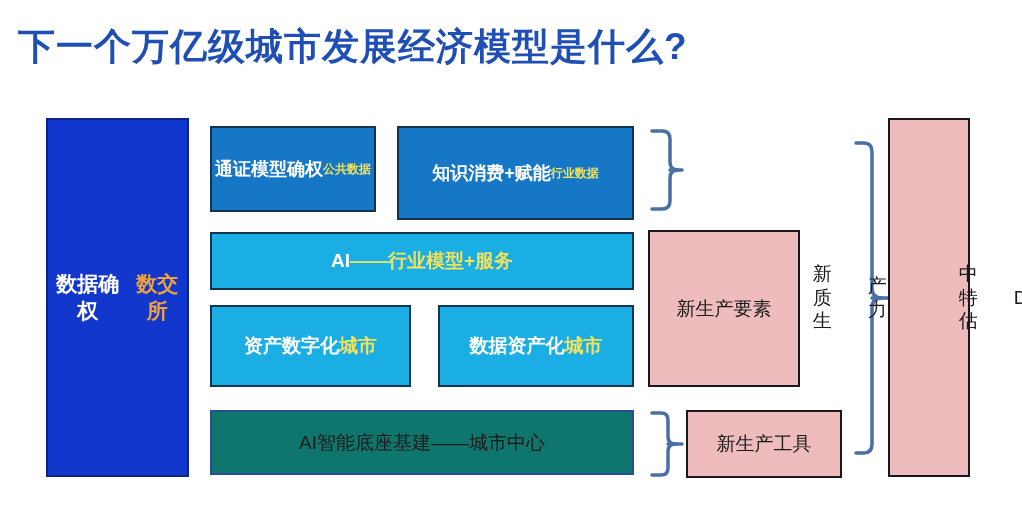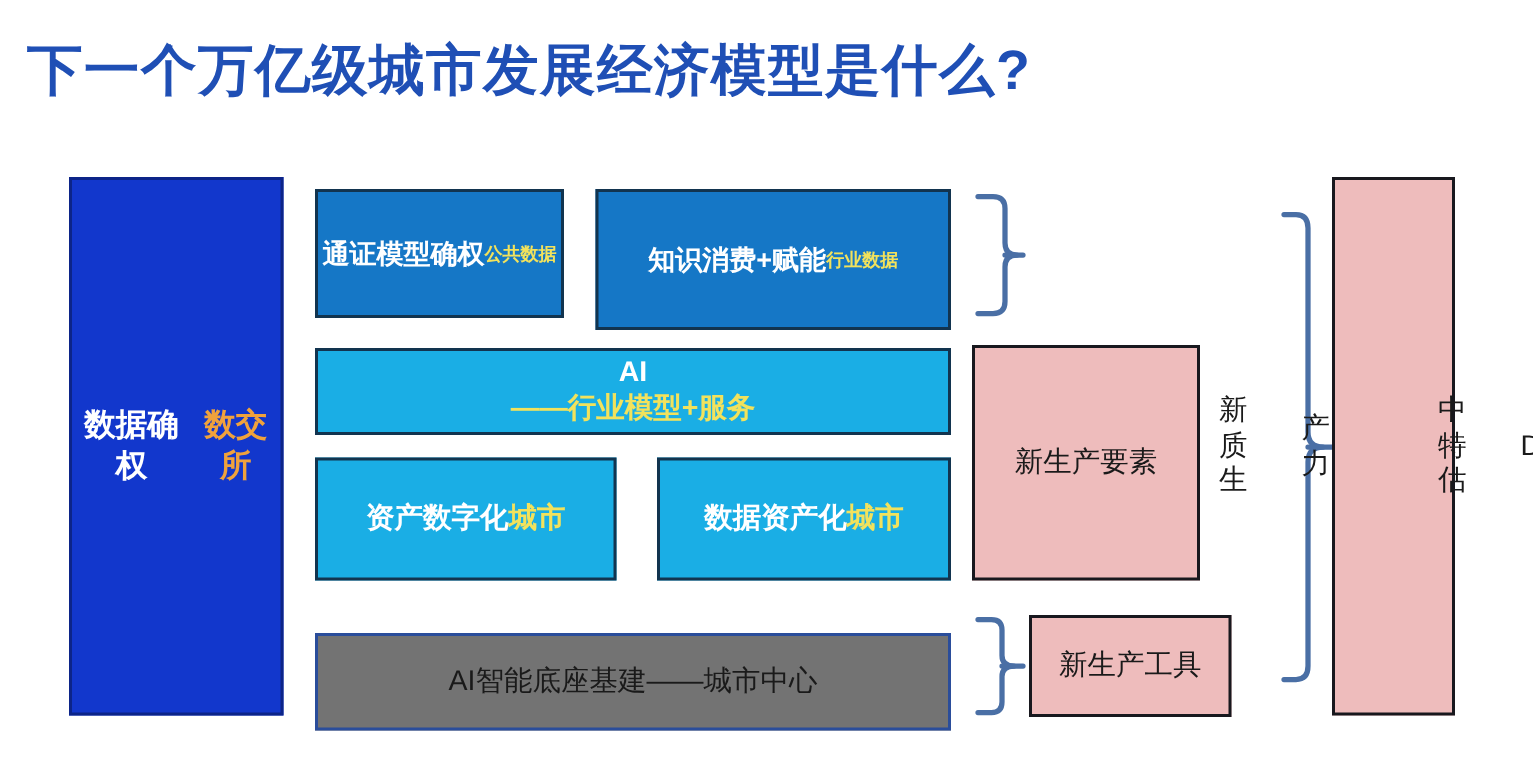--- a/index.html
+++ b/index.html
@@ -81,54 +81,53 @@
 
   
   .cyan {
     background: #1aaee5;
     border: 2px solid #12344f;
   }
   .cyan .l1 { color: #ffffff; font-size: 19px; font-weight: bold; }
   .cyan .l2 { color: #f2e25c; font-size: 19px; font-weight: bold; }
   .r2 {
     left: 210px; top: 232px; width: 424px; height: 58px;
-    flex-direction: column;
+    flex-direction: row;
   }
   .r2 .l1 { margin-right: 0; }
 
   
   .r3c1 { left: 210px; top: 305px; width: 201px; height: 82px; }
   .r3c2 { left: 438px; top: 305px; width: 196px; height: 82px; }
 
   
   .white-box {
     left: 210px; top: 410px; width: 424px; height: 65px;
-    background: #737373;
+    background: #0f766e;
     border: 2px solid #2a4d9b;
-    margin-top: 12px;
   }
   .white-box .l1 {
     color: #1a1a1a;
     font-size: 19px;
     font-weight: normal;
   }
 
   
   .pink {
     background: #eebcbc;
     border: 2px solid #18181e;
   }
   .pink .l1 {
     color: #1a1a1a;
     font-size: 19px;
     font-weight: normal;
   }
   .p1 { left: 686px; top: 124px; width: 152px; height: 88px; }
   .p2 { left: 648px; top: 230px; width: 152px; height: 157px; }
-  .p3 { left: 686px; top: 410px; width: 135px; height: 68px; }
+  .p3 { left: 686px; top: 410px; width: 156px; height: 68px; }
 
   
   .pillar-right {
     left: 888px; top: 118px; width: 82px; height: 359px;
     background: #eebcbc;
     border: 2px solid #18181e;
     gap: 36px;
   }
   .pillar-right .l1,
   .pillar-right .l2 {

